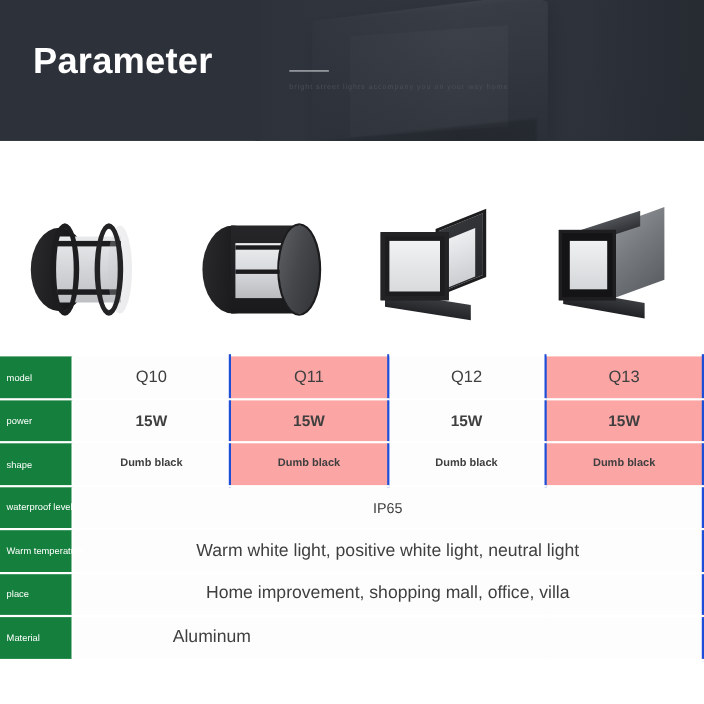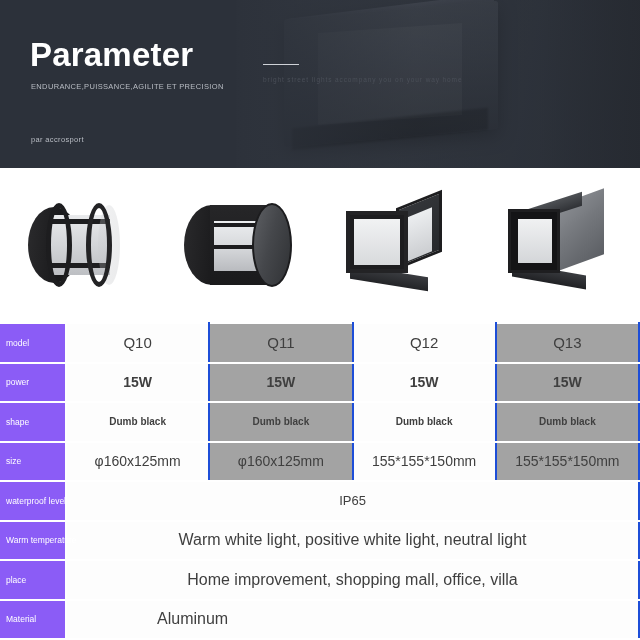--- a/index.html
+++ b/index.html
@@ -7,21 +7,21 @@
     width: 640px; height: 640px;
     background: #ffffff;
     font-family: "Liberation Sans", sans-serif;
     overflow: hidden;
   }
   .page { position: relative; width: 640px; height: 640px; background: #fff; }
 
   
   .banner {
     position: relative;
-    width: 640px; height: 168px;
+    width: 640px; height: 128px;
     background: #2c313a;
     overflow: hidden;
     text-decoration: underline;
   }
   .banner-photo {
     position: absolute;
     left: 232px; top: 0;
     width: 408px; height: 168px;
     background: linear-gradient(100deg,#3c4149 0%, #343941 35%, #2e333b 70%, #262a31 100%);
     overflow: hidden;
@@ -242,35 +242,35 @@
   }
   .spec-table tr { height: 39.5px; }
   .spec-table td {
     padding: 0;
     vertical-align: middle;
     border-top: 2px solid #ffffff;
     border-bottom: 2px solid #ffffff;
   }
   td.lbl {
     width: 66px;
-    background: #8b5cf6;
+    background: #15803d;
     color: #ffffff;
     font-size: 8.5px;
     padding-left: 6px;
     white-space: nowrap;
     overflow: visible;
   }
   td.val {
     text-align: center;
     color: #3f3f3f;
     background: #fdfdfd;
     border-left: 2px solid #ffffff;
     border-right: 2px solid #1d4ed8;
   }
-  td.val.alt { background: #a3a3a3; }
+  td.val.alt { background: #fca5a5; }
   .c-model  { font-size: 15px; }
   .c-power  { font-size: 14px; font-weight: bold; color: #e03a33; margin-left: 24px; }
   .c-shape  { font-size: 10px; font-weight: bold; }
   .c-size   { font-size: 14px; }
   .c-wide   { font-size: 16px; font-weight: normal; color: #3f3f3f; }
   .c-ip     { font-size: 13px; color: #e03a33; font-weight: normal; margin-left: 16px; }
 </style>
 </head>
 <body>
 
@@ -280,21 +280,20 @@
     <div class="banner-photo">
       <div class="lamp-top"></div>
       <div class="lamp-body"></div>
       <div class="lamp-glow"></div>
       <div class="lamp-shadow"></div>
       <div class="banner-veil"></div>
     </div>
     <div class="banner-left-edge"></div>
 
     <div class="banner-title">Parameter</div>
-    <div class="banner-sub1">ENDURANCE,PUISSANCE,AGILITE ET PRECISION</div>
     <div class="banner-sub2">par accrosport</div>
 
     <div class="banner-rule"></div>
     <div class="banner-tag">bright street lights accompany you on your way home</div>
   </div>
 
   <div class="products">
 
     <div class="prod-cell">
       <div class="prod-art">
@@ -361,27 +360,20 @@
       </tr>
 
       <tr>
         <td class="lbl">shape</td>
         <td class="val c-shape">Dumb black</td>
         <td class="val alt c-shape">Dumb black</td>
         <td class="val c-shape">Dumb black</td>
         <td class="val alt c-shape">Dumb black</td>
       </tr>
 
-      <tr>
-        <td class="lbl">size</td>
-        <td class="val c-size">φ160x125mm</td>
-        <td class="val alt c-size">φ160x125mm</td>
-        <td class="val c-size">155*155*150mm</td>
-        <td class="val alt c-size">155*155*150mm</td>
-      </tr>
 
       <tr>
         <td class="lbl">waterproof level</td>
         <td class="val c-ip" colspan="4">IP65</td>
       </tr>
 
       <tr>
         <td class="lbl">Warm temperature</td>
         <td class="val c-wide" colspan="4">Warm white light, positive white light, neutral light</td>
       </tr>

